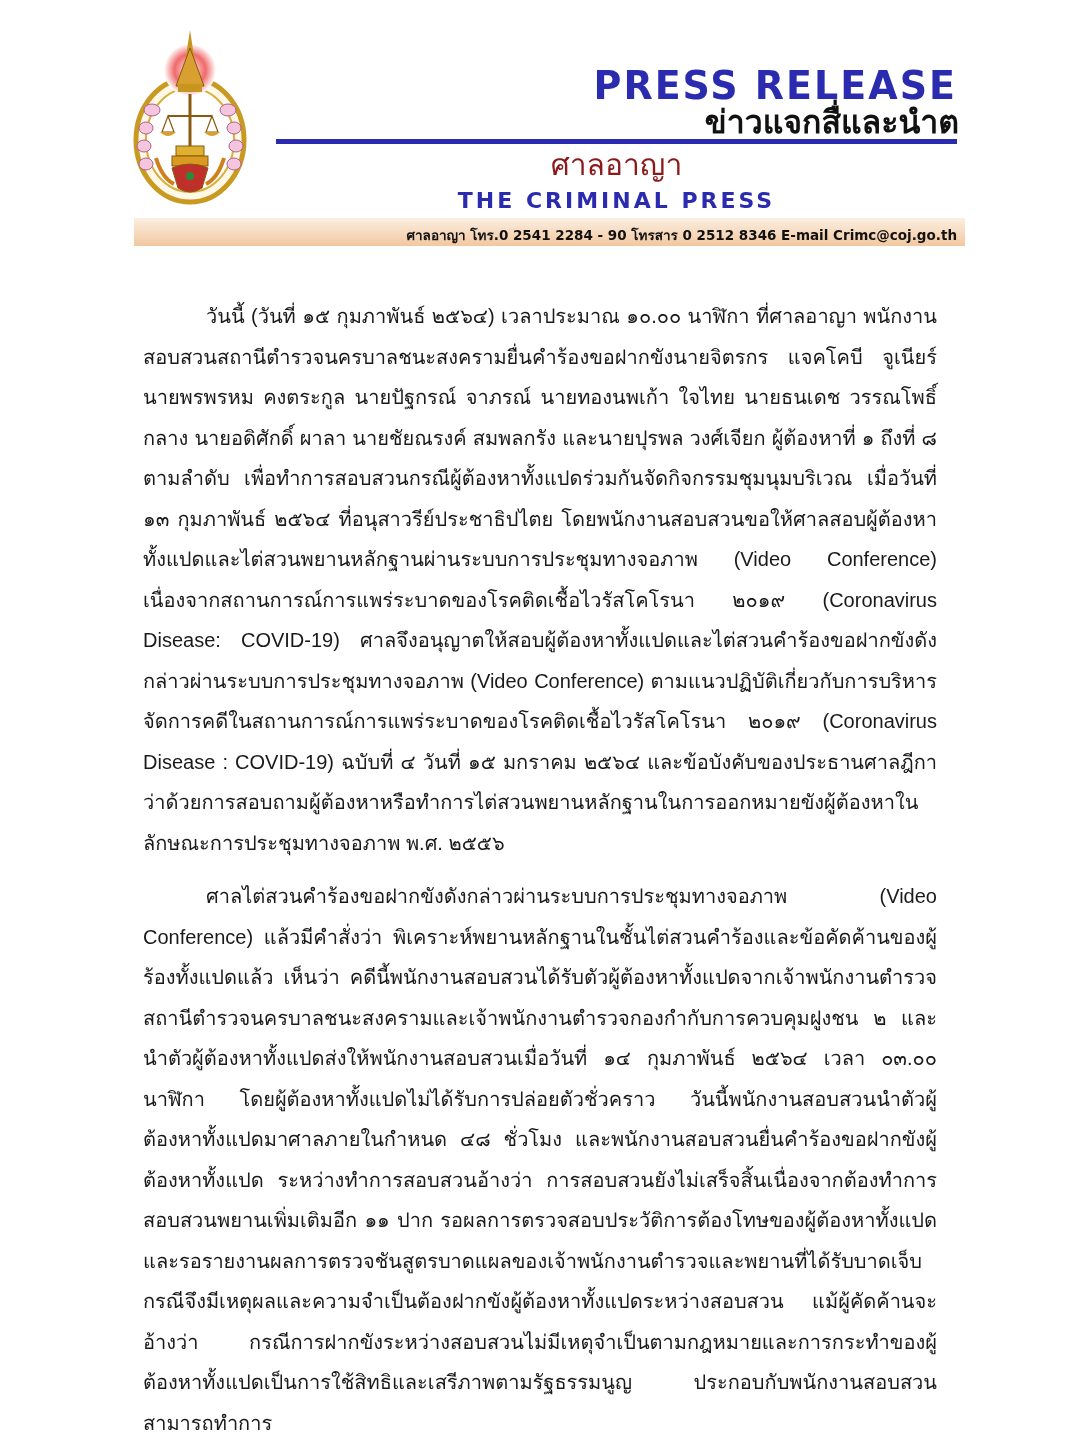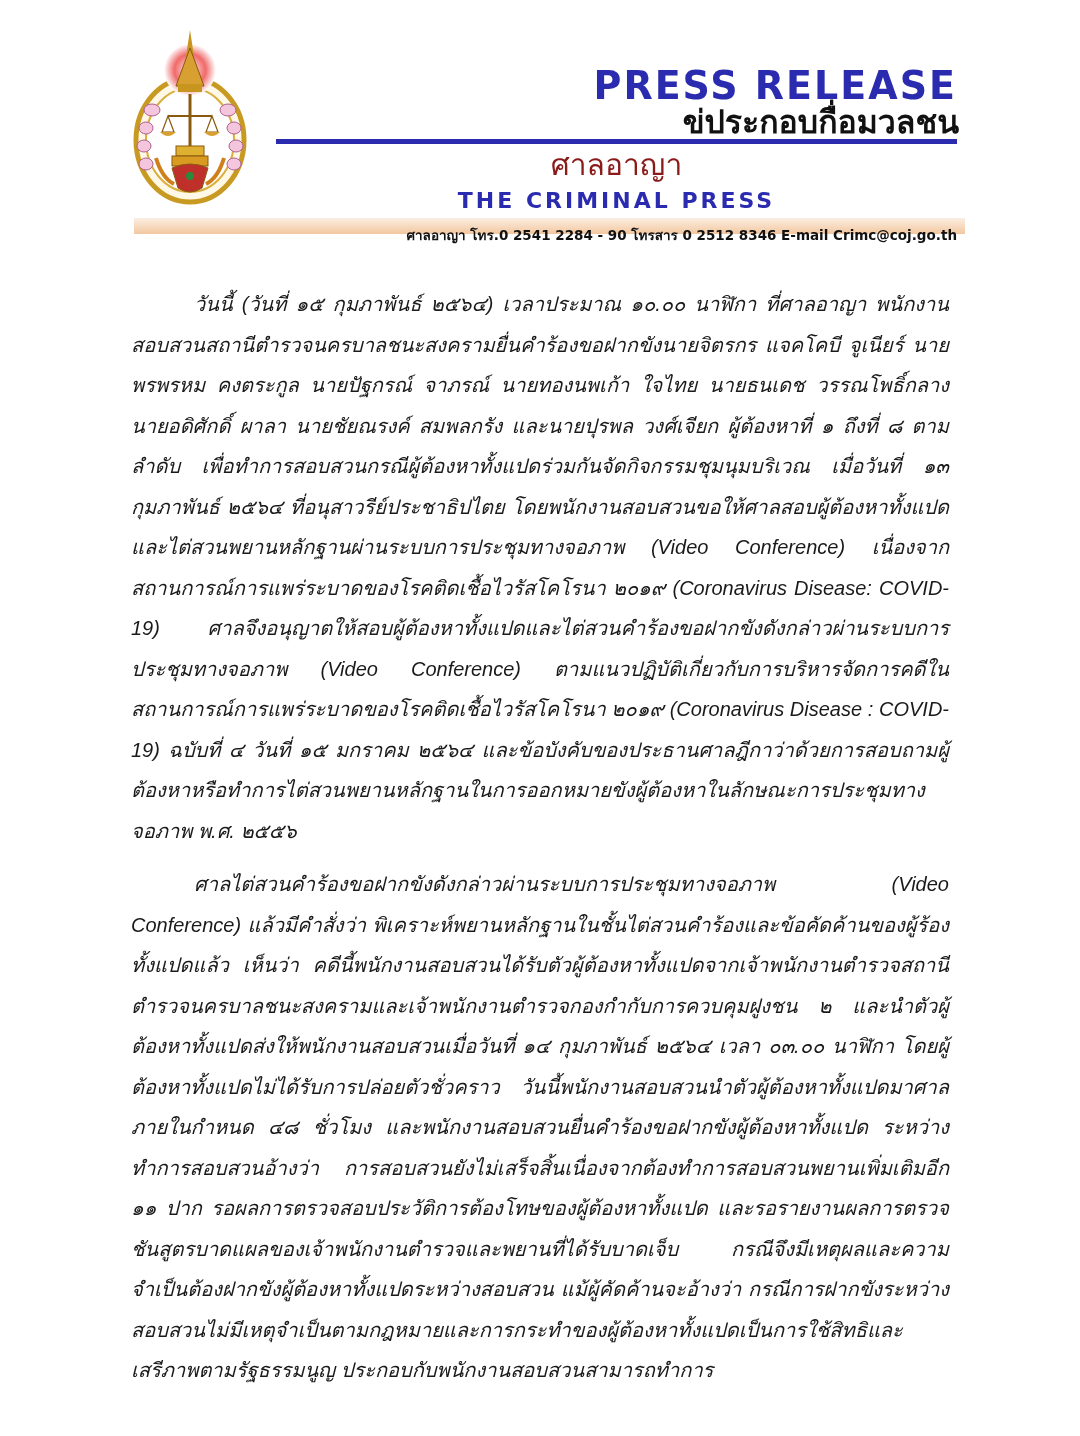--- a/index.html
+++ b/index.html
@@ -5,25 +5,25 @@
     html, body { margin: 0; padding: 0; background: #ffffff; }
     body { width: 1080px; height: 1436px; position: relative; overflow: hidden; font-family: "DejaVu Sans", sans-serif; color: #1a1a1a; }
 
     .header { position: absolute; left: 130px; top: 22px; width: 835px; height: 224px; }
     .logo { position: absolute; left: 2px; top: 6px; width: 116px; height: 178px; }
     .title-en { position: absolute; right: 8px; top: 44px; font-family: "DejaVu Sans", sans-serif; font-weight: bold; font-size: 38px; letter-spacing: 2px; color: #2b2bb0; transform: scaleY(1.05); line-height: 1; }
     .title-th { position: absolute; right: 6px; top: 84px; font-family: "DejaVu Sans", sans-serif; font-weight: bold; font-size: 32px; color: #111; line-height: 1; }
     .rule { position: absolute; left: 146px; right: 8px; top: 117px; height: 5px; background: #2b2bb0; }
     .court-th { position: absolute; left: 146px; right: 8px; top: 128px; text-align: center; font-weight: normal; font-size: 30px; color: #8b1a1a; line-height: 1; }
     .court-en { position: absolute; left: 146px; right: 8px; top: 168px; text-align: center; font-weight: bold; font-size: 22px; letter-spacing: 3px; color: #2b2bb0; line-height: 1; }
-    .contact-bar { position: absolute; left: 4px; right: 0; top: 196px; height: 16px; background: linear-gradient(180deg, #fbefe2 0%, #f2c79f 100%); }
+    .contact-bar { position: absolute; left: 4px; right: 0; top: 196px; height: 28px; background: linear-gradient(180deg, #fbefe2 0%, #f2c79f 100%); }
     .contact-text { position: absolute; right: 8px; top: 6px; font-weight: bold; font-size: 13.5px; color: #111; white-space: nowrap; }
 
     .body { position: absolute; left: 131px; top: 284px; width: 818px; font-family: "Liberation Sans", sans-serif; font-size: 20px; line-height: 40.5px; color: #1a1a1a; }
-    .para { margin: 0; text-align: justify; text-align-last: left; text-indent: 63px; font-style: italic; }
+    .para { margin: 12px; text-align: justify; text-align-last: left; text-indent: 63px; }
     .para + .para { margin-top: 13px; }
   </style>
 </head>
 <body>
 
 <div class="header">
   <div class="logo">
     <svg width="116" height="178" viewBox="0 0 116 178">
       <defs>
         <radialGradient id="halo" cx="50%" cy="50%" r="50%">
@@ -63,21 +63,21 @@
       <rect x="40" y="128" width="36" height="10" fill="#d89a20" stroke="#8a5a10" stroke-width="1"></rect>
 
       <path d="M40 140 Q58 132 76 140 L70 160 Q58 168 46 160 Z" fill="#c0302a" stroke="#8a5a10" stroke-width="1"></path>
       <path d="M24 130 Q30 150 42 156" fill="none" stroke="#d0801a" stroke-width="4"></path>
       <path d="M92 130 Q86 150 74 156" fill="none" stroke="#d0801a" stroke-width="4"></path>
       <circle cx="58" cy="148" r="4" fill="#2a8a3a"></circle>
     </svg>
   </div>
 
   <div class="title-en">PRESS RELEASE</div>
-  <div class="title-th">ข่ประกอบกื่อมวลชน</div>
+  <div class="title-th">ข่าวแจกสื่และนำต</div>
   <div class="rule"></div>
   <div class="court-th">ศาลอาญา</div>
   <div class="court-en">THE CRIMINAL PRESS</div>
   <div class="contact-bar">
     <span class="contact-text">ศาลอาญา โทร.0 2541 2284 - 90 โทรสาร 0 2512 8346 E-mail Crimc@coj.go.th</span>
   </div>
 </div>
 
 <div class="body">
   <p class="para">วันนี้ (วันที่ ๑๕ กุมภาพันธ์ ๒๕๖๔) เวลาประมาณ ๑๐.๐๐ นาฬิกา ที่ศาลอาญา พนักงานสอบสวนสถานีตำรวจนครบาลชนะสงครามยื่นคำร้องขอฝากขังนายจิตรกร แจคโคบี จูเนียร์ นายพรพรหม คงตระกูล นายปัฐกรณ์ จาภรณ์ นายทองนพเก้า ใจไทย นายธนเดช วรรณโพธิ์กลาง นายอดิศักดิ์ ผาลา นายชัยณรงค์ สมพลกรัง และนายปุรพล วงศ์เจียก ผู้ต้องหาที่ ๑ ถึงที่ ๘ ตามลำดับ เพื่อทำการสอบสวนกรณีผู้ต้องหาทั้งแปดร่วมกันจัดกิจกรรมชุมนุมบริเวณ เมื่อวันที่ ๑๓ กุมภาพันธ์ ๒๕๖๔ ที่อนุสาวรีย์ประชาธิปไตย โดยพนักงานสอบสวนขอให้ศาลสอบผู้ต้องหาทั้งแปดและไต่สวนพยานหลักฐานผ่านระบบการประชุมทางจอภาพ (Video Conference) เนื่องจากสถานการณ์การแพร่ระบาดของโรคติดเชื้อไวรัสโคโรนา ๒๐๑๙ (Coronavirus Disease: COVID-19) ศาลจึงอนุญาตให้สอบผู้ต้องหาทั้งแปดและไต่สวนคำร้องขอฝากขังดังกล่าวผ่านระบบการประชุมทางจอภาพ (Video Conference) ตามแนวปฏิบัติเกี่ยวกับการบริหารจัดการคดีในสถานการณ์การแพร่ระบาดของโรคติดเชื้อไวรัสโคโรนา ๒๐๑๙ (Coronavirus Disease : COVID-19) ฉบับที่ ๔ วันที่ ๑๕ มกราคม ๒๕๖๔ และข้อบังคับของประธานศาลฎีกาว่าด้วยการสอบถามผู้ต้องหาหรือทำการไต่สวนพยานหลักฐานในการออกหมายขังผู้ต้องหาในลักษณะการประชุมทางจอภาพ พ.ศ. ๒๕๕๖</p>

